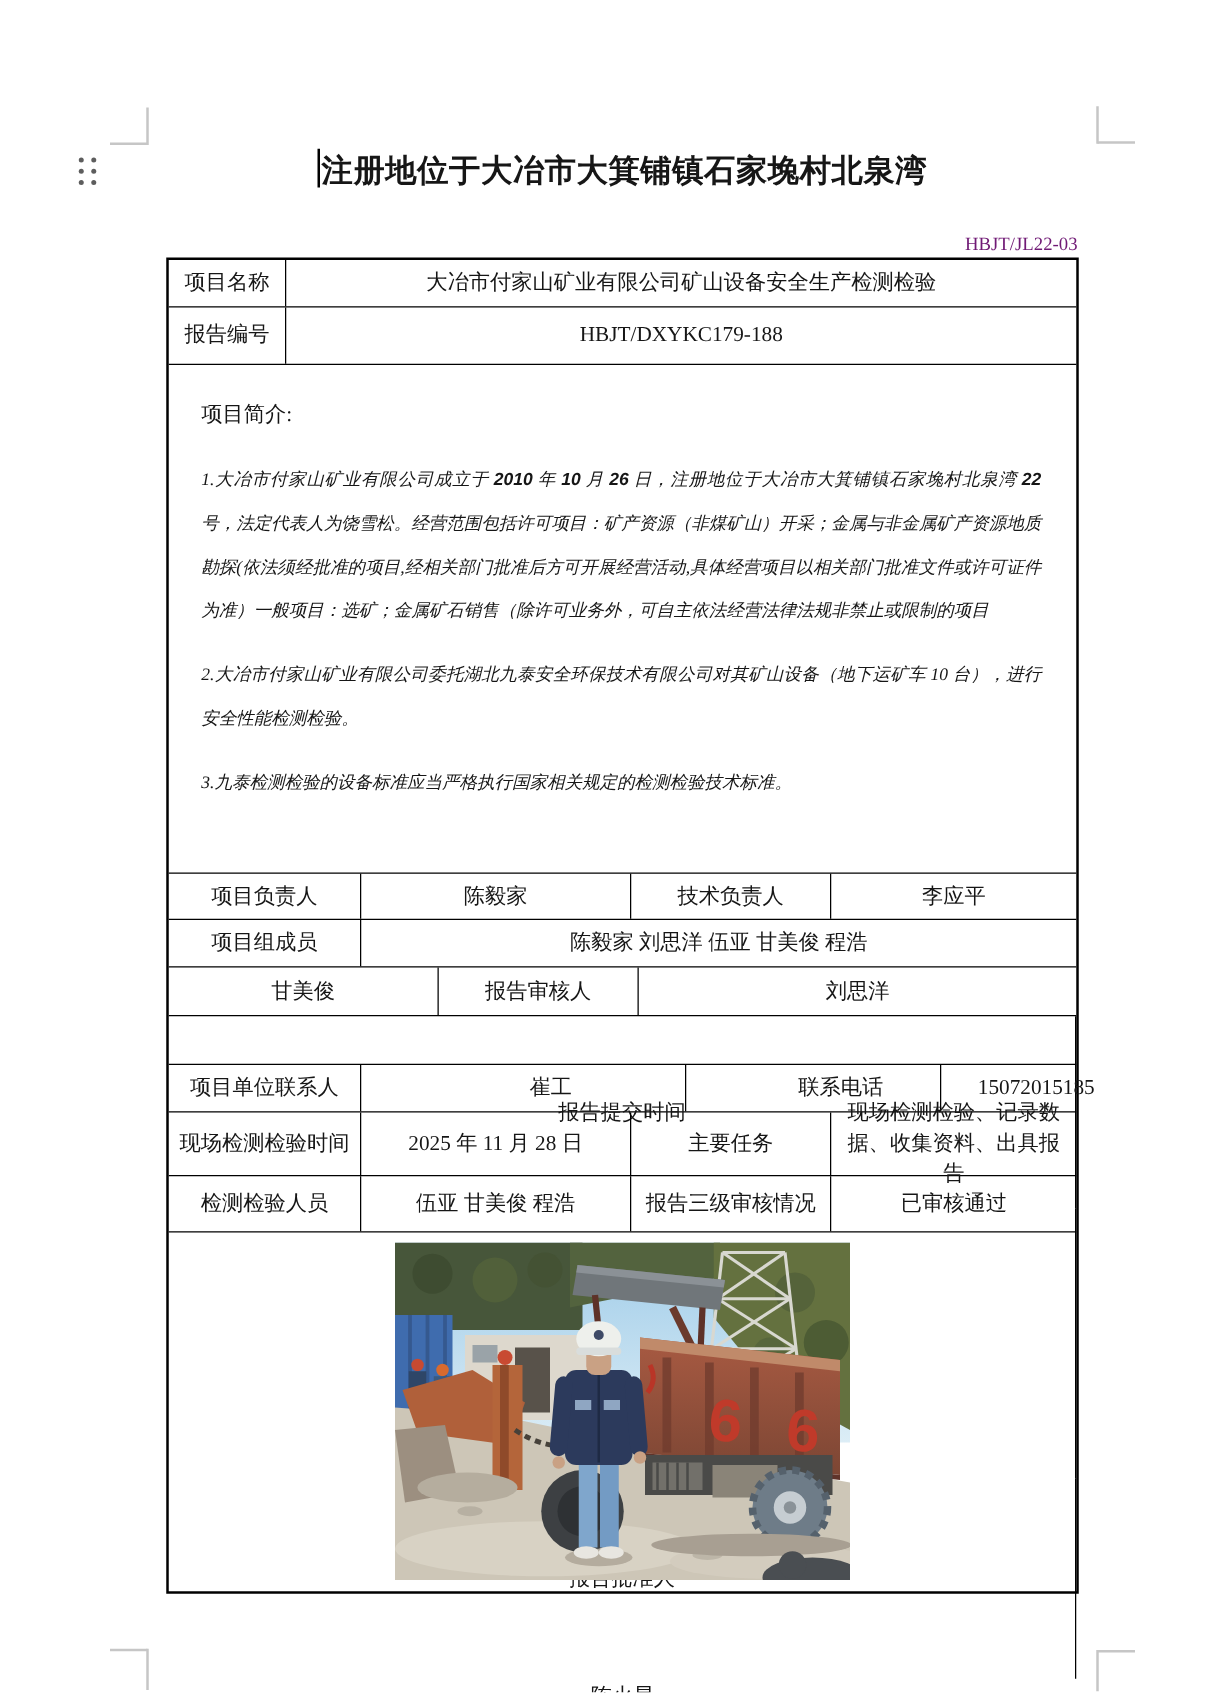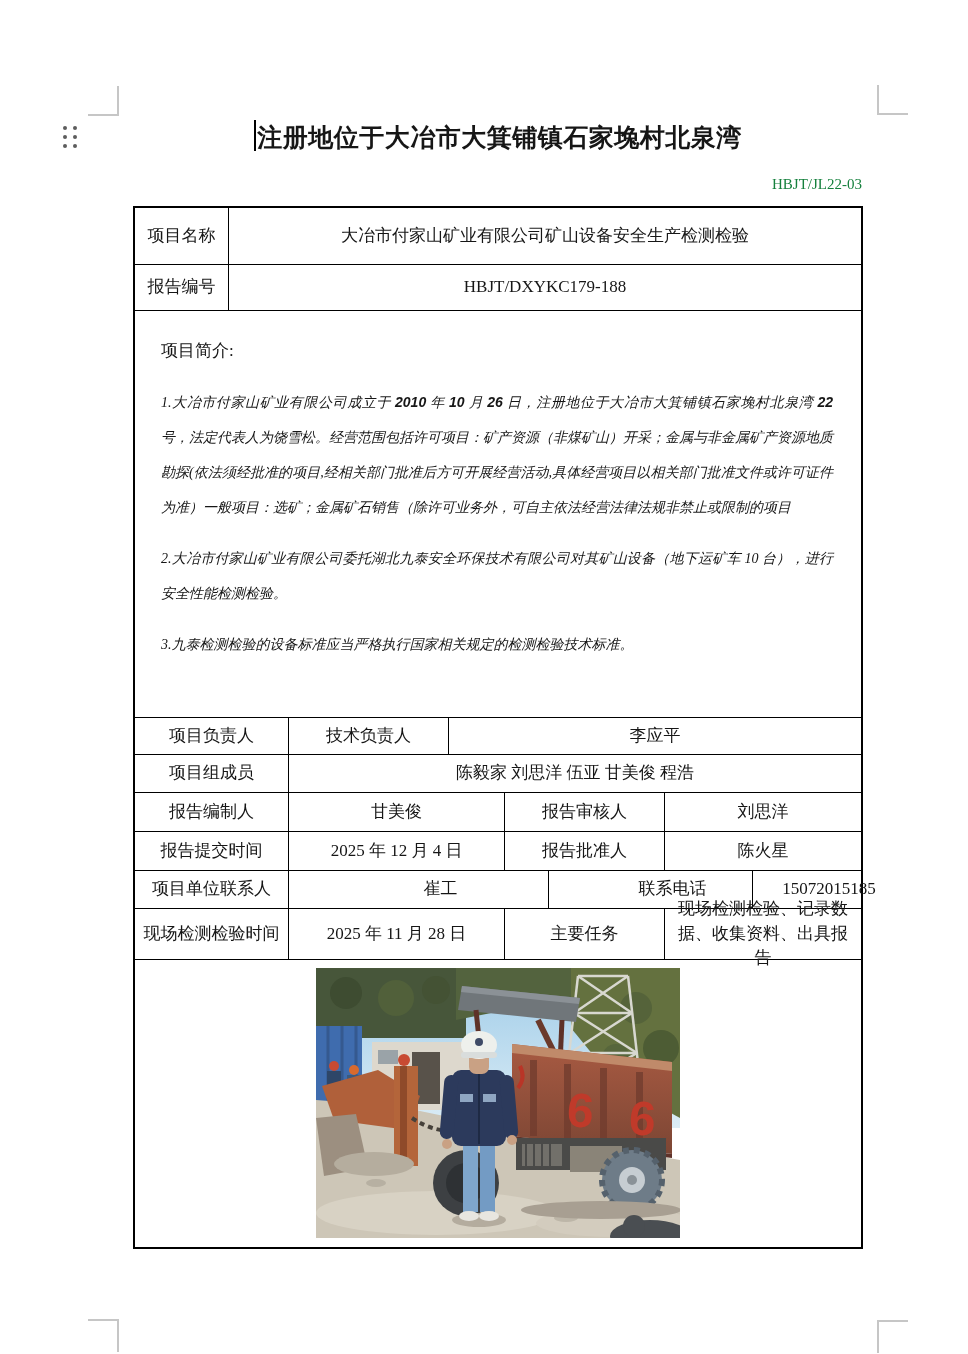--- a/index.html
+++ b/index.html
@@ -10,30 +10,30 @@
   
   .mark{position:absolute;background:#c6c6c6;}
   
   .drag-handle{position:absolute;left:63px;top:126px;display:grid;grid-template-columns:4px 4px;grid-gap:5px 6px;}
   .drag-handle i{width:4px;height:4px;border-radius:50%;background:#5d5d5d;display:block;}
   
   .title-wrap{position:absolute;left:118px;top:118px;width:760px;text-align:center;
     font-size:25px;font-weight:bold;line-height:40px;white-space:nowrap;letter-spacing:.5px;}
   .caret{display:inline-block;width:2px;height:31px;background:#000;vertical-align:-5px;margin-right:1px;}
   
-  .doc-code{position:absolute;top:176px;left:118px;width:744px;text-align:right;font-size:15px;color:#15803d;}
+  .doc-code{position:absolute;top:188px;left:118px;width:744px;text-align:right;font-size:15px;color:#701a75;}
   
   .doc-table{position:absolute;left:133px;top:206px;width:730px;border:2px solid #000;box-sizing:border-box;background:#fff;}
   .trow{display:flex;border-bottom:1.5px solid #000;box-sizing:border-box;align-items:stretch;}
   .trow:last-child{border-bottom:0;}
   .tcell{display:flex;align-items:center;justify-content:center;text-align:center;
     box-sizing:border-box;border-right:1.5px solid #000;font-size:17px;padding:2px 5px;line-height:1.45;}
   .tcell:last-child{border-right:0;}
   .lab-s{flex:0 0 94px;}
-  .r1{height:57px;}
+  .r1{height:38px;}
   .r2{height:46px;}
   .c1{flex:0 0 154px;}
   .c2{flex:0 0 216px;}
   .c3{flex:0 0 160px;}
   .c4{flex:1 1 auto;min-width:0;}
   .cspan{flex:1 1 auto;min-width:0;}
   .intro-row{display:block;height:407px;padding:5px 12px 0 10px;text-align:justify;}
   .intro-label{font-size:17px;line-height:2.2;margin:16px;}
   .intro-para{font-size:14px;line-height:2.5;margin:16px;font-style:italic;}
   .num{font-family:"Liberation Sans","DejaVu Sans",sans-serif;font-weight:bold;}
@@ -93,50 +93,56 @@
       <p class="intro-label">项目简介:</p>
       <div>
           <p class="intro-para"><span>1.大冶市付家山矿业有限公司成立于 </span><span class="num">2010</span><span> 年 </span><span class="num">10</span><span> 月 </span><span class="num">26</span><span> 日，注册地位于大冶市大箕铺镇石家堍村北泉湾 </span><span class="num">22</span><span> 号，法定代表人为饶雪松。经营范围包括许可项目：矿产资源（非煤矿山）开采；金属与非金属矿产资源地质勘探(依法须经批准的项目,经相关部门批准后方可开展经营活动,具体经营项目以相关部门批准文件或许可证件为准）一般项目：选矿；金属矿石销售（除许可业务外，可自主依法经营法律法规非禁止或限制的项目</span></p>
           <p class="intro-para"><span>2.大冶市付家山矿业有限公司委托湖北九泰安全环保技术有限公司对其矿山设备（地下运矿车 10 台），进行安全性能检测检验。</span></p>
           <p class="intro-para"><span>3.九泰检测检验的设备标准应当严格执行国家相关规定的检测检验技术标准。</span></p>
         </div>
     </div>
 
     <div class="trow" style="height: 37px;">
         <div class="tcell c1">项目负责人</div>
+        <div class="tcell c2">陈毅家</div>
         <div class="tcell c3">技术负责人</div>
         <div class="tcell c4">李应平</div>
       </div>
       <div class="trow" style="height: 38px;">
         <div class="tcell c1">项目组成员</div>
         <div class="tcell cspan">陈毅家 刘思洋 伍亚 甘美俊 程浩</div>
       </div>
       <div class="trow" style="height: 39px;">
-        <div class="tcell c1">报告编制人</div>
         <div class="tcell c2">甘美俊</div>
         <div class="tcell c3">报告审核人</div>
         <div class="tcell c4">刘思洋</div>
       </div>
-      <div class="trow" style="height: 39px;">
+      <div class="trow" style="height: 39px; flex-direction: column;">
         <div class="tcell c1">报告提交时间</div>
         <div class="tcell c2">2025 年 12 月 4 日</div>
         <div class="tcell c3">报告批准人</div>
         <div class="tcell c4">陈火星</div>
       </div>
       <div class="trow" style="height: 38px; gap: 44px;">
         <div class="tcell c1">项目单位联系人</div>
         <div class="tcell c2">崔工</div>
         <div class="tcell c3">联系电话</div>
         <div class="tcell c4">15072015185</div>
       </div>
       <div class="trow" style="height: 51px;">
         <div class="tcell c1">现场检测检验时间</div>
         <div class="tcell c2">2025 年 11 月 28 日</div>
         <div class="tcell c3">主要任务</div>
         <div class="tcell c4">现场检测检验、记录数据、收集资料、出具报告</div>
+      </div>
+      <div class="trow" style="height: 45px;">
+        <div class="tcell c1">检测检验人员</div>
+        <div class="tcell c2">伍亚 甘美俊 程浩</div>
+        <div class="tcell c3">报告三级审核情况</div>
+        <div class="tcell c4">已审核通过</div>
       </div>
       <div class="trow photo-row">
       <svg width="364" height="270" viewBox="0 0 364 270" xmlns="http://www.w3.org/2000/svg">
         <defs>
           <linearGradient id="sky" x1="0" y1="0" x2="0" y2="1">
             <stop offset="0" stop-color="#9ecbe8"></stop>
               <stop offset="1" stop-color="#dcedf6"></stop>
           </linearGradient>
           <linearGradient id="bed" x1="0" y1="0" x2="0" y2="1">
             <stop offset="0" stop-color="#a85a42"></stop>

